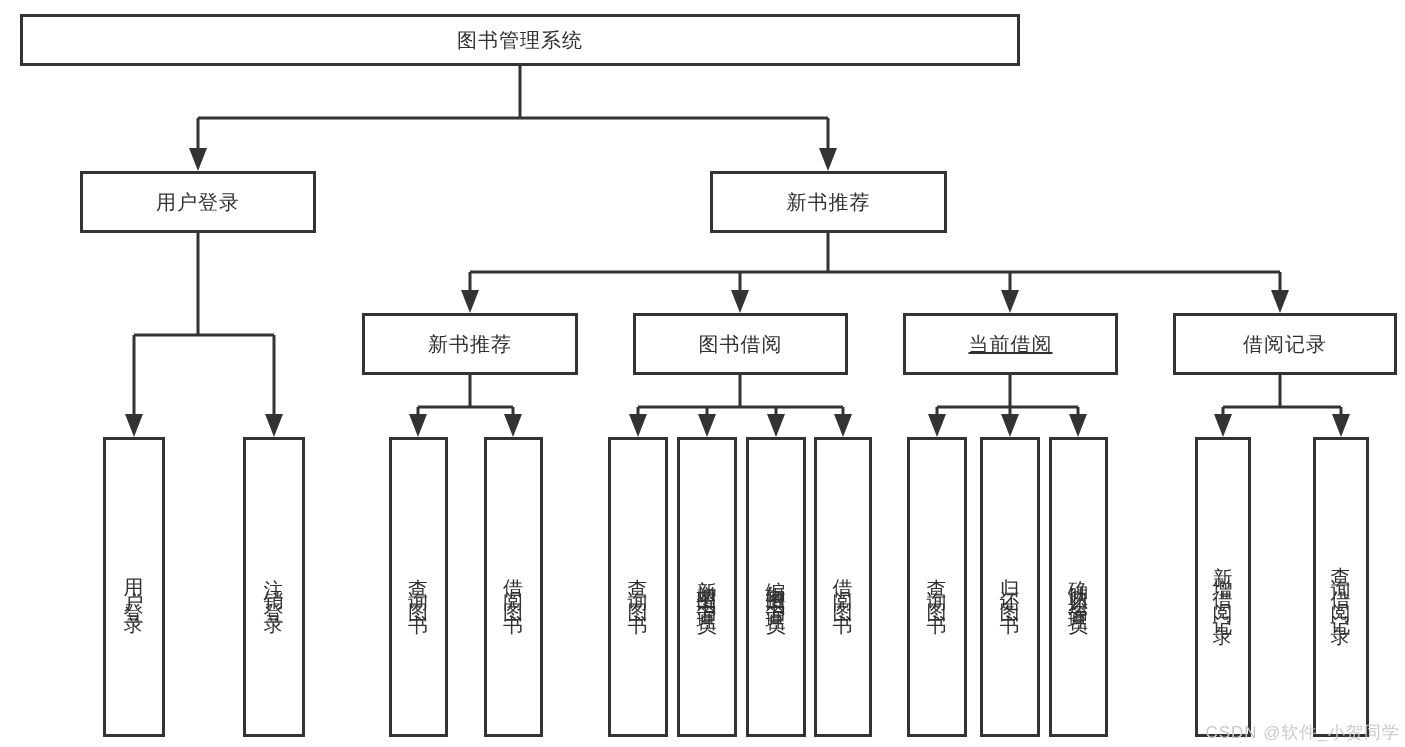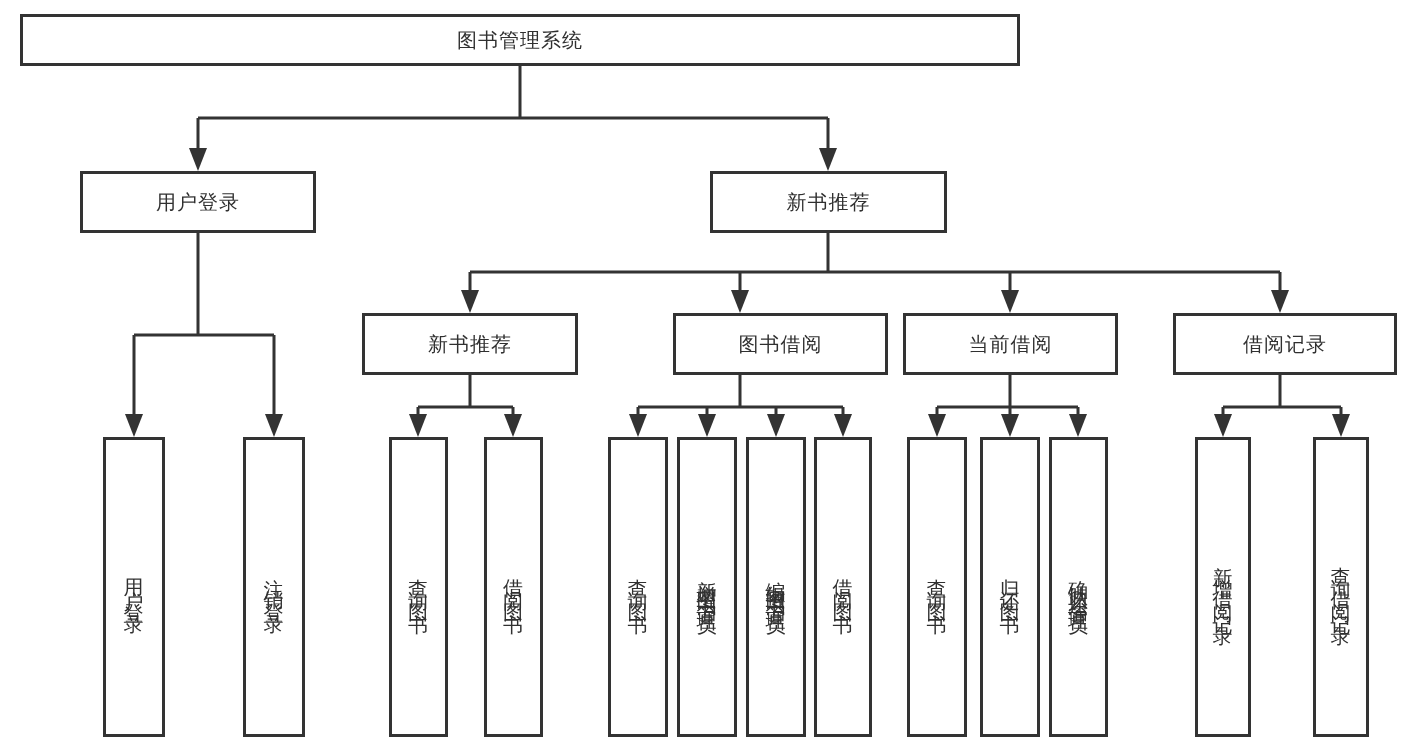--- a/index.html
+++ b/index.html
@@ -103,24 +103,24 @@
       </div>
       <div class="node h" style="left: 80px; top: 171px; width: 236px; height: 62px; border-color: rgb(51, 51, 51); color: rgb(48, 48, 48);">
         <span>用户登录</span>
       </div>
       <div class="node h" style="left: 710px; top: 171px; width: 237px; height: 62px; border-color: rgb(51, 51, 51); color: rgb(48, 48, 48);">
         <span>新书推荐</span>
       </div>
       <div class="node h" style="left: 362px; top: 313px; width: 216px; height: 62px; border-color: rgb(51, 51, 51); color: rgb(48, 48, 48);">
         <span>新书推荐</span>
       </div>
-      <div class="node h" style="left: 633px; top: 313px; width: 215px; height: 62px; border-color: rgb(51, 51, 51); color: rgb(48, 48, 48); margin-left: 40px;">
+      <div class="node h" style="left: 633px; top: 313px; width: 215px; height: 62px; border-color: rgb(51, 51, 51); color: rgb(48, 48, 48);">
         <span>图书借阅</span>
       </div>
-      <div class="node h" style="left: 903px; top: 313px; width: 215px; height: 62px; border-color: rgb(51, 51, 51); color: rgb(48, 48, 48);">
+      <div class="node h" style="left: 903px; top: 313px; width: 215px; height: 62px; border-color: rgb(51, 51, 51); color: rgb(48, 48, 48); text-decoration: underline;">
         <span>当前借阅</span>
       </div>
       <div class="node h" style="left: 1173px; top: 313px; width: 224px; height: 62px; border-color: rgb(51, 51, 51); color: rgb(48, 48, 48);">
         <span>借阅记录</span>
       </div>
       <div class="node v" style="left: 103px; top: 437px; width: 62px; height: 300px; border-color: rgb(51, 51, 51); color: rgb(48, 48, 48);">
         <span style="letter-spacing: 12px;">用户登录</span>
       </div>
       <div class="node v" style="left: 243px; top: 437px; width: 62px; height: 300px; border-color: rgb(51, 51, 51); color: rgb(48, 48, 48);">
         <span style="letter-spacing: 12px;">注销登录</span>
@@ -152,13 +152,14 @@
       <div class="node v" style="left: 1049px; top: 437px; width: 59px; height: 300px; border-color: rgb(51, 51, 51); color: rgb(48, 48, 48);">
         <span style="letter-spacing: 5px;">确认归还（管理员）</span>
       </div>
       <div class="node v" style="left: 1195px; top: 437px; width: 56px; height: 300px; border-color: rgb(51, 51, 51); color: rgb(48, 48, 48);">
         <span style="letter-spacing: 12px;">新增借阅记录</span>
       </div>
       <div class="node v" style="left: 1313px; top: 437px; width: 56px; height: 300px; border-color: rgb(51, 51, 51); color: rgb(48, 48, 48);">
         <span style="letter-spacing: 12px;">查询借阅记录</span>
       </div>
     </div>
+  <div id="watermark">CSDN @软件_小贺同学</div>
 </div>
 
 </body></html>

